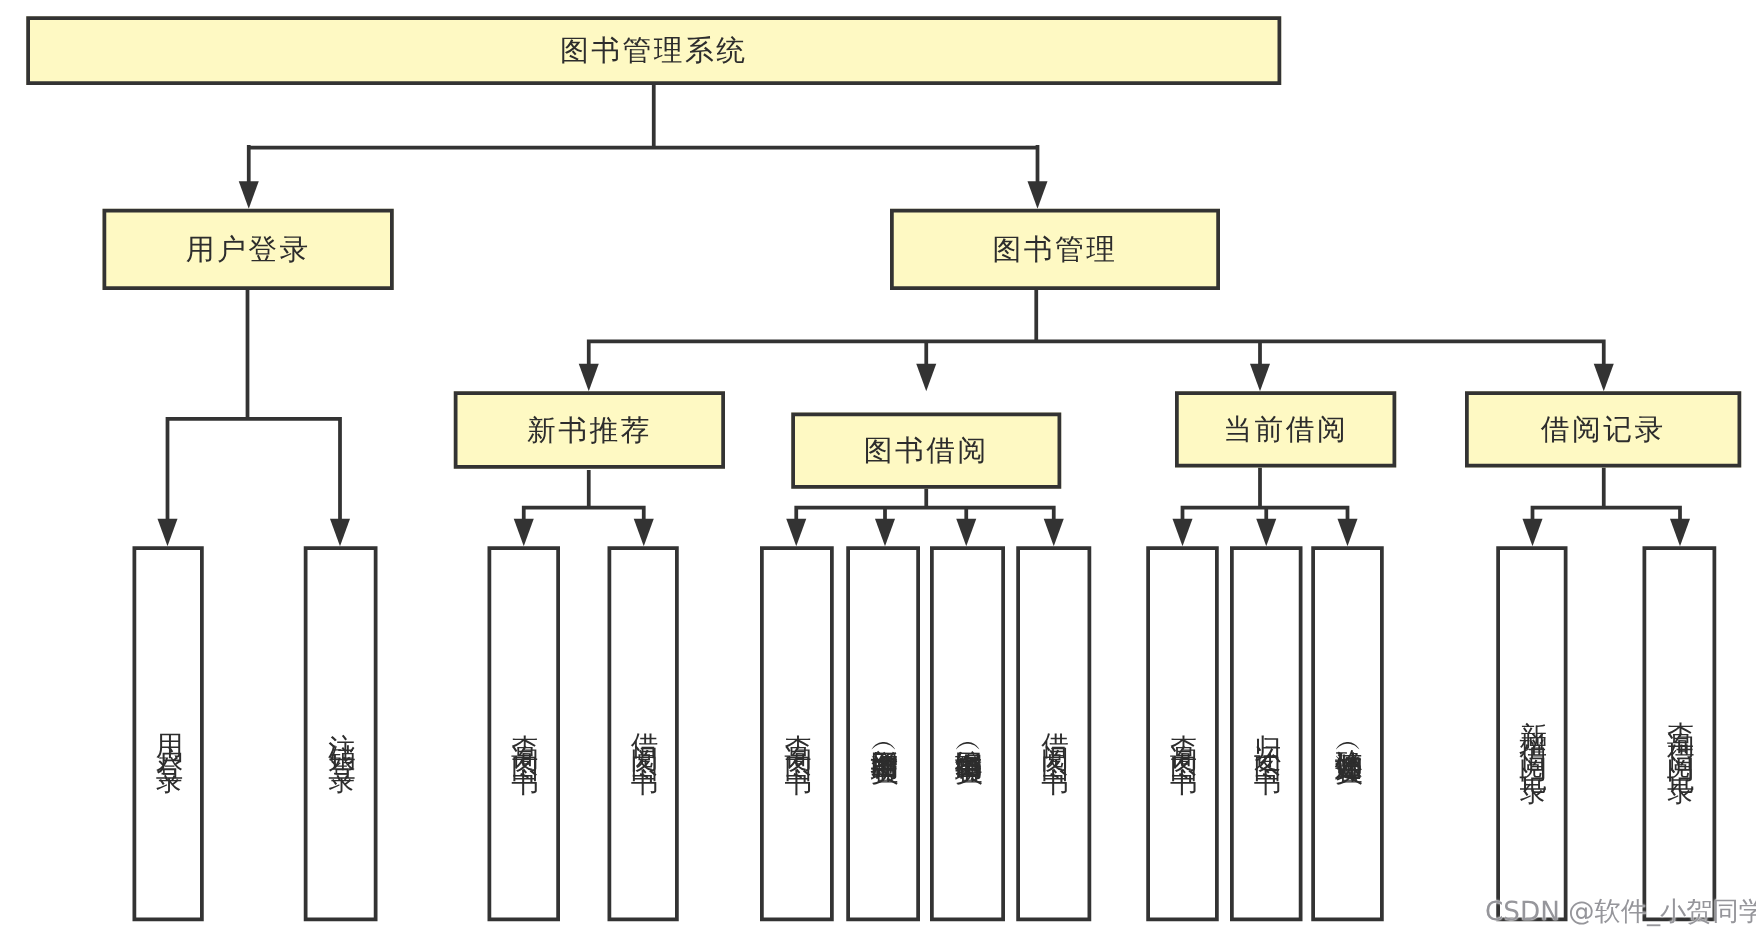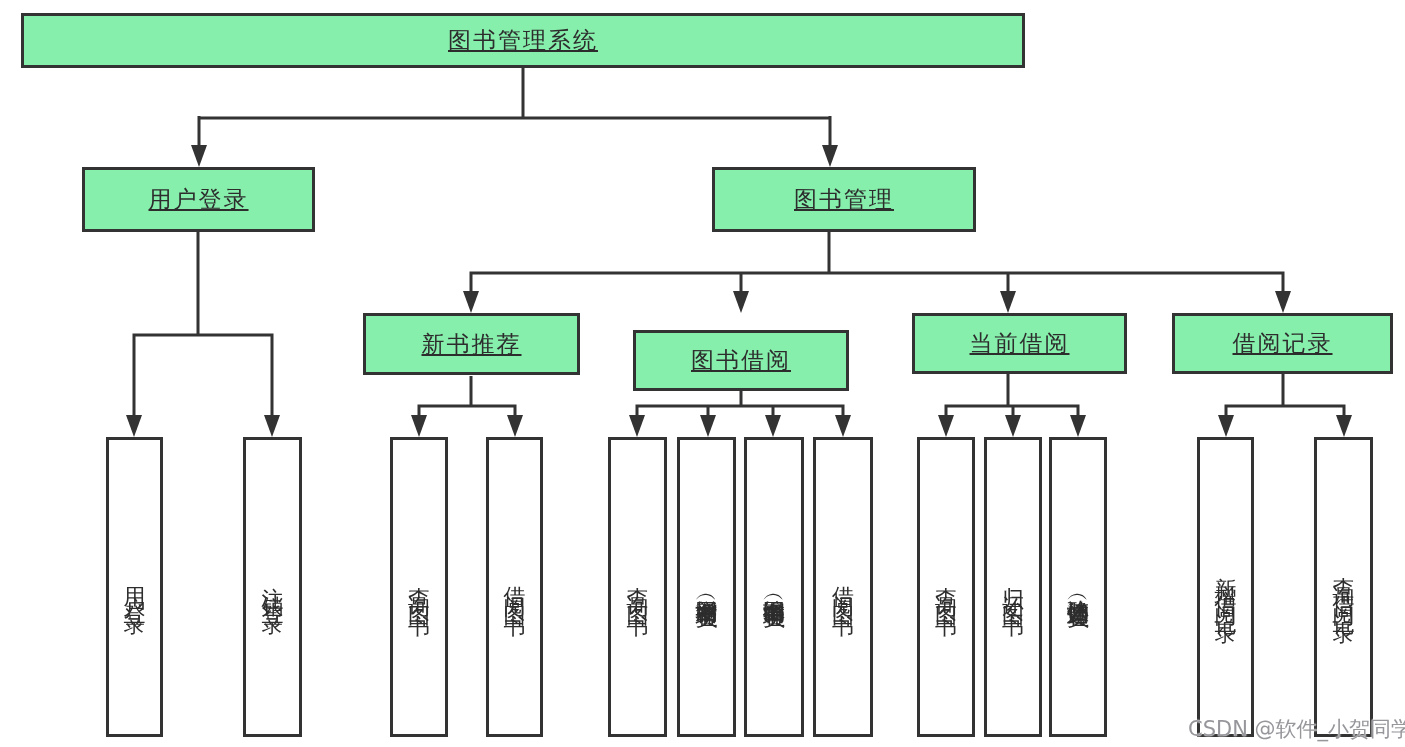--- a/index.html
+++ b/index.html
@@ -8,26 +8,25 @@
     width:1405px;height:747px;
     background:#ffffff;
     font-family:"DejaVu Sans","Liberation Sans",sans-serif;
     overflow:hidden;
   }
   .stage svg{position:absolute;left:0;top:0;z-index:1;}
   .hnode{
     position:absolute;z-index:2;
     box-sizing:border-box;
     border:3px solid #333333;
-    background:#86efac;
+    background:#fef9c3;
     display:flex;align-items:center;justify-content:center;
     font-size:23px;color:#2d2d2d;
     letter-spacing:2px;
     white-space:nowrap;
-    text-decoration:underline;
   }
   .vnode{
     position:absolute;z-index:2;
     box-sizing:border-box;
     border:3px solid #333333;
     background:#ffffff;
     top:437px;height:300px;
     display:flex;align-items:center;justify-content:center;
     writing-mode:vertical-rl;
     text-orientation:mixed;
@@ -90,21 +89,21 @@
     </g>
   </svg>
 
   <div class="hnode" style="left:21px;top:13px;width:1004px;height:55px">图书管理系统</div>
 
   <div class="hnode" style="left:82px;top:167px;width:233px;height:65px">用户登录</div>
   <div class="hnode" style="left:712px;top:167px;width:264px;height:65px">图书管理</div>
 
   <div class="hnode" style="left:363px;top:313px;width:217px;height:62px">新书推荐</div>
   <div class="hnode" style="left:633px;top:330px;width:216px;height:61px">图书借阅</div>
-  <div class="hnode" style="left:912px;top:313px;width:215px;height:61px">当前借阅</div>
+  <div class="hnode" style="left:940px;top:313px;width:177px;height:61px">当前借阅</div>
   <div class="hnode" style="left:1172px;top:313px;width:221px;height:61px">借阅记录</div>
 
   <div class="vnode sp" style="left:106px;width:57px">用户登录</div>
   <div class="vnode sp" style="left:243px;width:59px">注销登录</div>
   <div class="vnode sp" style="left:390px;width:58px">查询图书</div>
   <div class="vnode sp" style="left:486px;width:57px">借阅图书</div>
   <div class="vnode sp" style="left:608px;width:59px">查询图书</div>
   <div class="vnode long" style="left:677px;width:59px">新增图书（管理员）</div>
   <div class="vnode long" style="left:744px;width:60px">编辑图书（管理员）</div>
   <div class="vnode sp" style="left:813px;width:60px">借阅图书</div>

